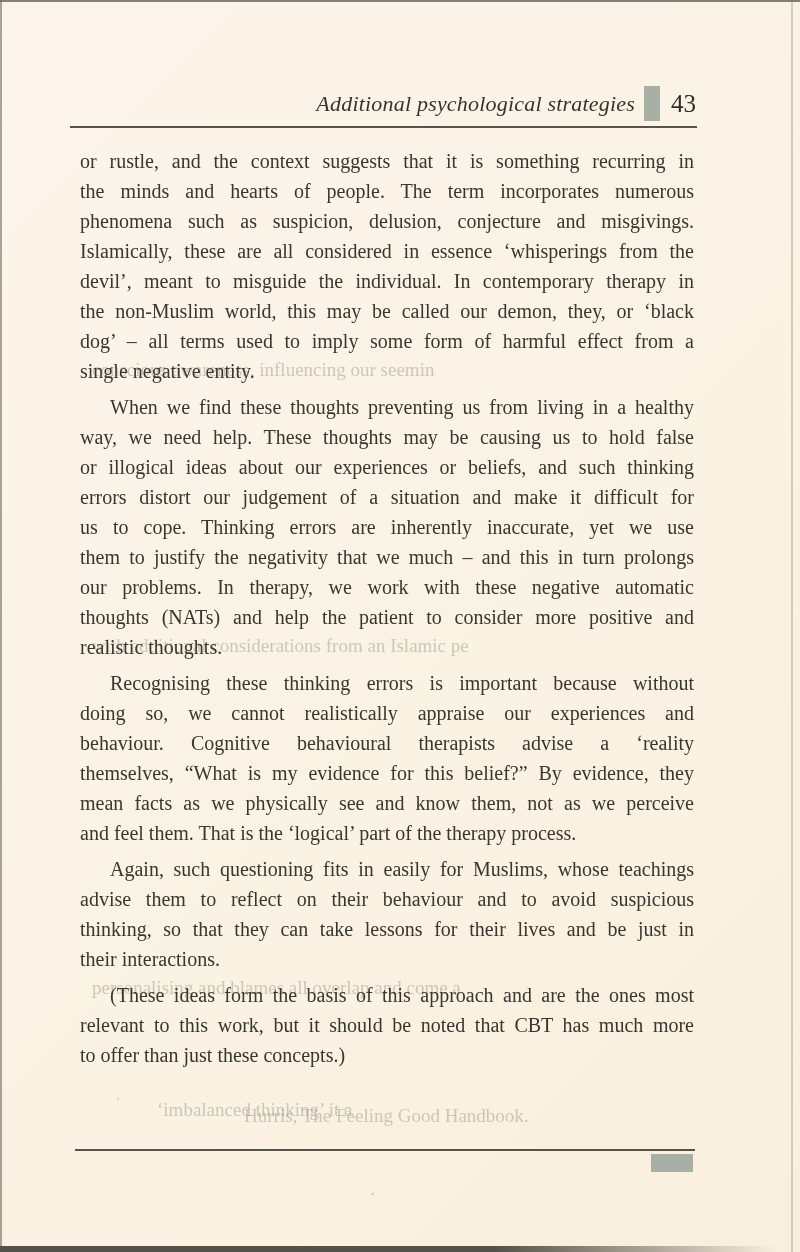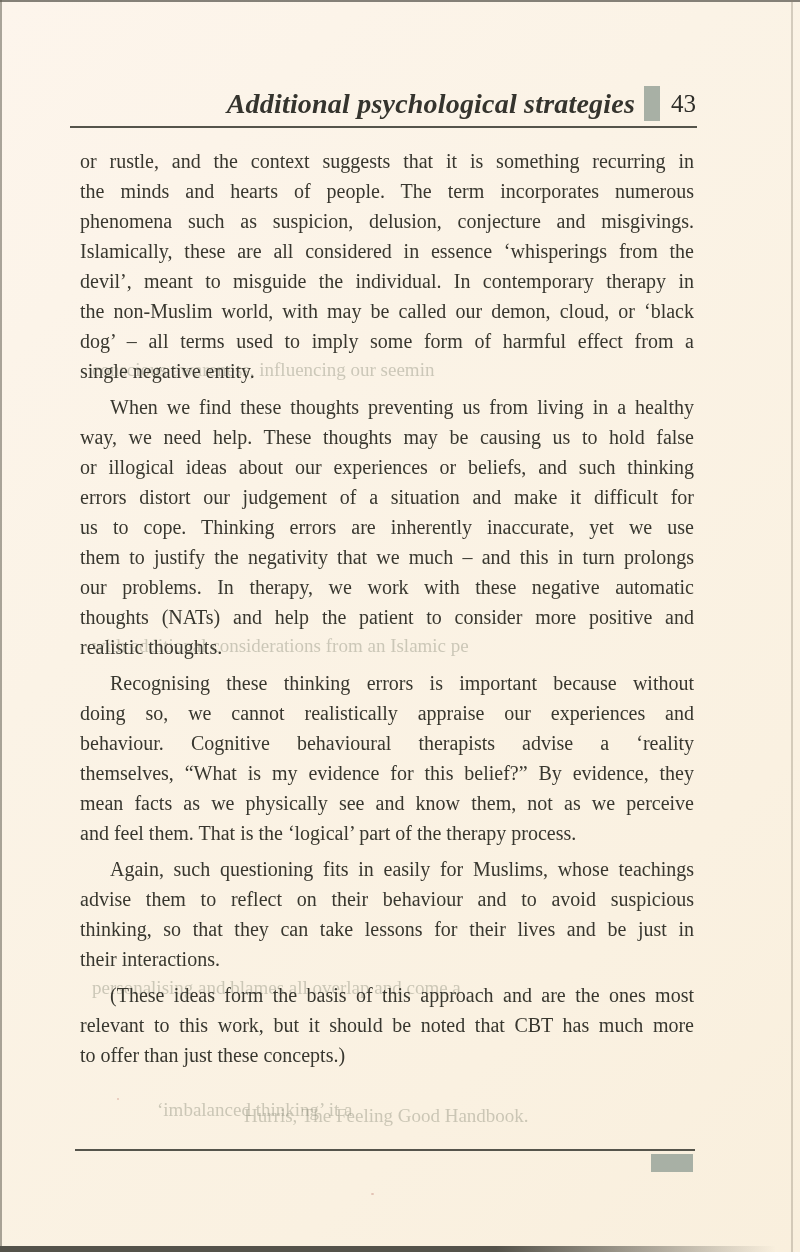--- a/index.html
+++ b/index.html
@@ -17,23 +17,22 @@
   .edge-left{position:absolute;top:0;left:0;width:2px;height:1252px;background:rgba(100,96,86,.55);}
   .edge-right{position:absolute;top:0;left:791px;width:2px;height:1252px;background:rgba(140,132,114,.35);}
   .edge-bottom{position:absolute;left:0;top:1246px;width:800px;height:6px;
     background:linear-gradient(to right,#54524a 0%,#54524a 62%,rgba(84,82,74,.45) 82%,rgba(84,82,74,0) 97%);}
   
   .header-row{
     position:absolute;top:84px;right:104px;height:38px;
     display:flex;align-items:center;
   }
   .header-title{
-    font-style:italic;font-size:28px;color:#35342e;letter-spacing:.2px;
+    font-style:italic;font-size:22px;color:#35342e;letter-spacing:.2px;
     transform:translateY(1px);
-    font-weight:bold;
   }
   .header-marker{width:16px;height:35px;margin:0 11px 0 9px;}
   .page-number{font-size:25px;color:#2f2e29;transform:translateY(1px);}
   .rule{position:absolute;height:2px;background:#55544b;}
   .rule-header{top:126px;left:70px;width:627px;}
   .rule-footer{top:1149px;left:75px;width:620px;}
   .footer-marker{position:absolute;top:1154px;left:651px;width:42px;height:18px;}
   
   .body-text{
     position:absolute;top:146px;left:80px;width:614px;
@@ -88,21 +87,21 @@
 
   <div class="rule rule-header"></div>
 
   <div class="body-text" id="body-text">
       <div class="para">
         <div class="line">or rustle, and the context suggests that it is something recurring in</div>
         <div class="line">the minds and hearts of people. The term incorporates numerous</div>
         <div class="line">phenomena such as suspicion, delusion, conjecture and misgivings.</div>
         <div class="line">Islamically, these are all considered in essence ‘whisperings from the</div>
         <div class="line">devil’, meant to misguide the individual. In contemporary therapy in</div>
-        <div class="line">the non-Muslim world, with may be called our demon, cloud, or ‘black</div>
+        <div class="line">the non-Muslim world, this may be called our demon, they, or ‘black</div>
         <div class="line">dog’ – all terms used to imply some form of harmful effect from a</div>
         <div class="line last">single negative entity.</div>
       </div>
       <div class="para indent">
         <div class="line">When we find these thoughts preventing us from living in a healthy</div>
         <div class="line">way, we need help. These thoughts may be causing us to hold false</div>
         <div class="line">or illogical ideas about our experiences or beliefs, and such thinking</div>
         <div class="line">errors distort our judgement of a situation and make it difficult for</div>
         <div class="line">us to cope. Thinking errors are inherently inaccurate, yet we use</div>
         <div class="line">them to justify the negativity that we much – and this in turn prolongs</div>

